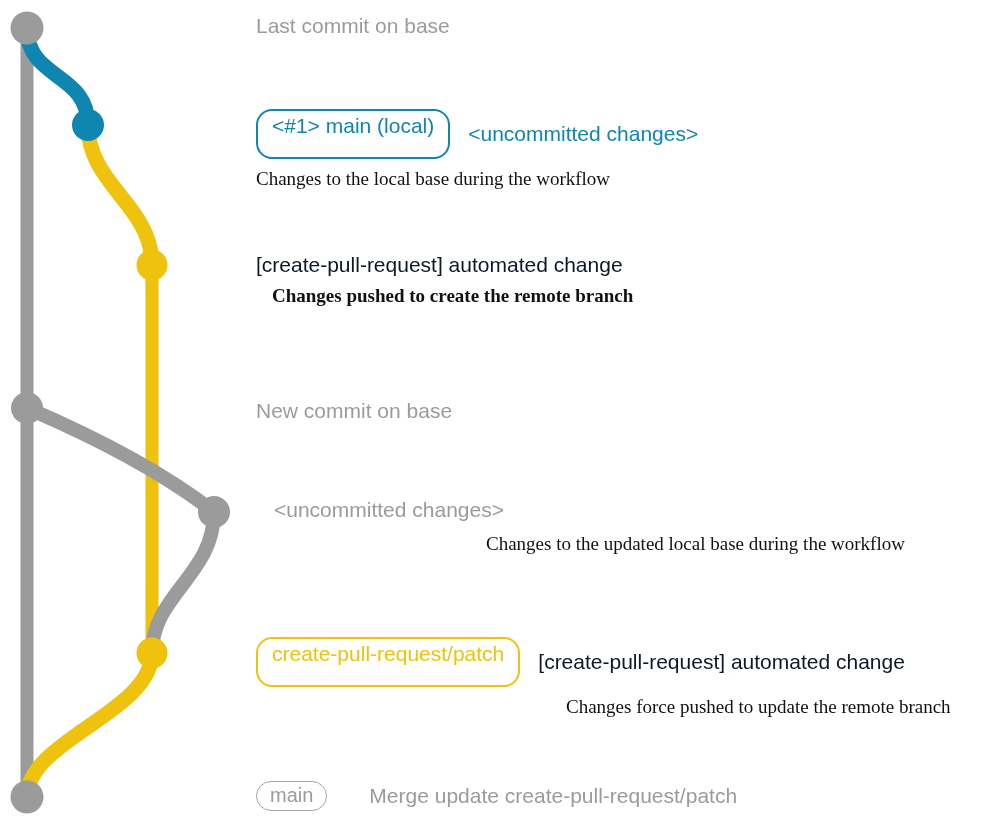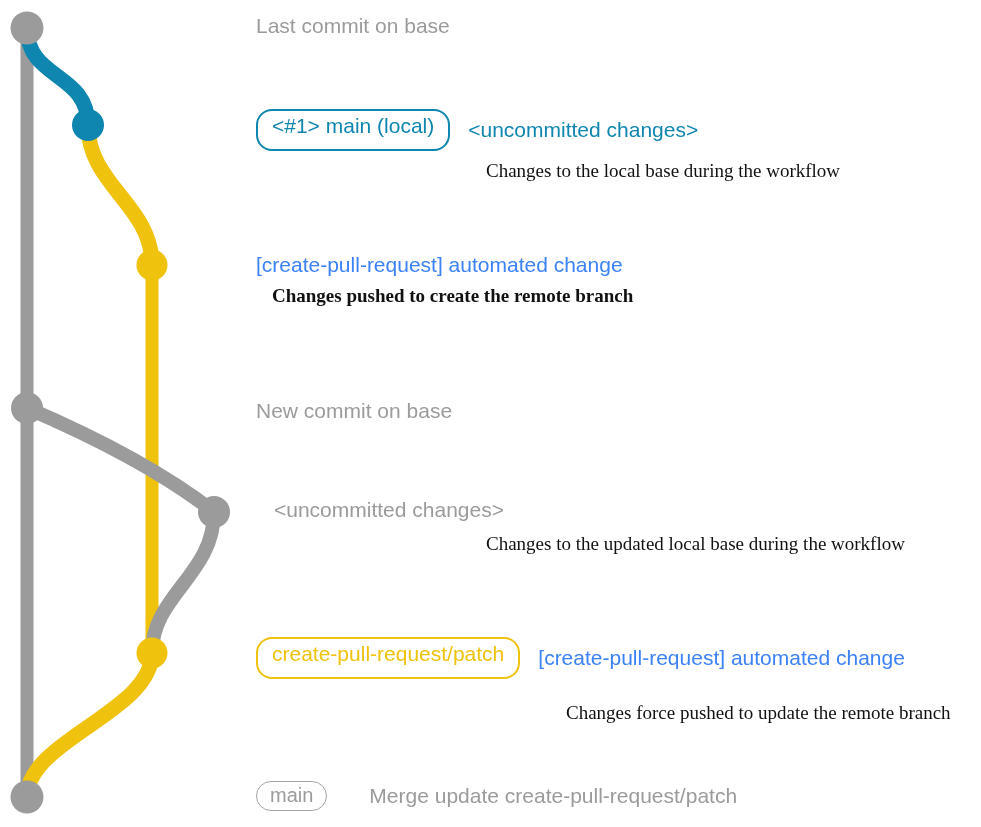--- a/index.html
+++ b/index.html
@@ -42,21 +42,21 @@
   .line-main {
     display: flex;
     align-items: center;
     white-space: nowrap;
   }
   
   .ref-pill {
     display: inline-block;
     border: 2px solid #0F86AF;
     border-radius: 16px;
-    padding: 4px 14px 12px 14px;
+    padding: 4px 14px 20px 14px;
     font-size: 21px;
     line-height: 1.05;
     color: #0F86AF;
     background: #ffffff;
     white-space: nowrap;
   }
   .ref-pill.grey {
     border-color: #A3A3A3;
     color: #9B9B9B;
     border-width: 1.6px;
@@ -70,21 +70,21 @@
     padding: 3px 13px 4px 13px;
   }
   
   .subject {
     font-size: 21px;
     white-space: nowrap;
     line-height: 1.1;
   }
   .subject.blue   { color: #0F86AF; }
   .subject.grey   { color: #9B9B9B; }
-  .subject.yellow { color: #3b82f6; }
+  .subject.yellow { color: #0f172a; }
   .subject.lead   { margin-left: 18px; }
   
   .desc {
     font-family: "Liberation Serif", serif;
     font-size: 19px;
     color: #111111;
     white-space: nowrap;
     line-height: 1.1;
   }
   .standalone-subject {
@@ -121,21 +121,21 @@
 
   <div class="standalone-subject" style="left:256px; top:14px;">
     <span class="subject grey">Last commit on base</span>
   </div>
 
   <div class="row-stack" style="left:256px; top:109px;">
     <div class="line-main">
       <span class="ref-pill">&lt;#1&gt; main (local)</span>
       <span class="subject blue lead">&lt;uncommitted changes&gt;</span>
     </div>
-    <div class="desc" style="margin-left:230px; margin-top:10px;">Changes to the local base during the workflow</div>
+    <div class="desc" style="margin-top:10px;">Changes to the local base during the workflow</div>
   </div>
 
   <div class="row-stack" style="left:256px; top:253px;">
     <div class="line-main">
       <span class="subject yellow">[create-pull-request] automated change</span>
     </div>
     <div class="desc" style="margin-left:16px; margin-top:10px;font-weight:bold;">Changes pushed to create the remote branch</div>
   </div>
 
   <div class="standalone-subject" style="left:256px; top:399px;">
@@ -147,21 +147,21 @@
       <span class="subject grey lead">&lt;uncommitted changes&gt;</span>
     </div>
     <div class="desc" style="margin-left:230px; margin-top:13px;">Changes to the updated local base during the workflow</div>
   </div>
 
   <div class="row-stack" style="left:256px; top:637px;">
     <div class="line-main">
       <span class="ref-pill yellow">create-pull-request/patch</span>
       <span class="subject yellow lead">[create-pull-request] automated change</span>
     </div>
-    <div class="desc" style="margin-left:310px; margin-top:24px;">Changes force pushed to update the remote branch</div>
+    <div class="desc" style="margin-left:310px; margin-top:10px;">Changes force pushed to update the remote branch</div>
   </div>
 
   <div class="row" style="left:256px; top:781px; align-items:center;">
     <span class="ref-pill grey small">main</span>
     <span class="subject grey lead">Merge update create-pull-request/patch</span>
   </div>
 
 </div>
 
 </body></html>

